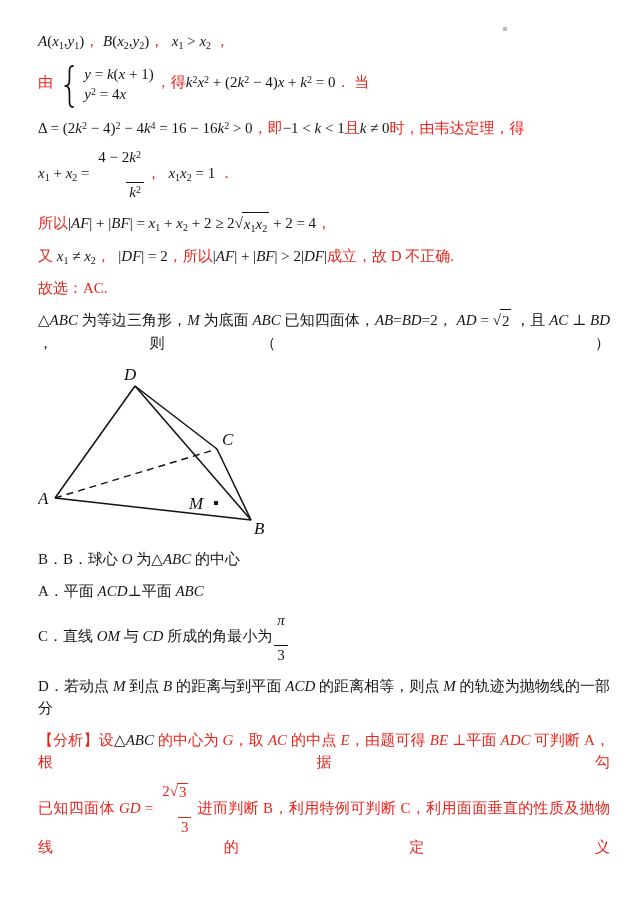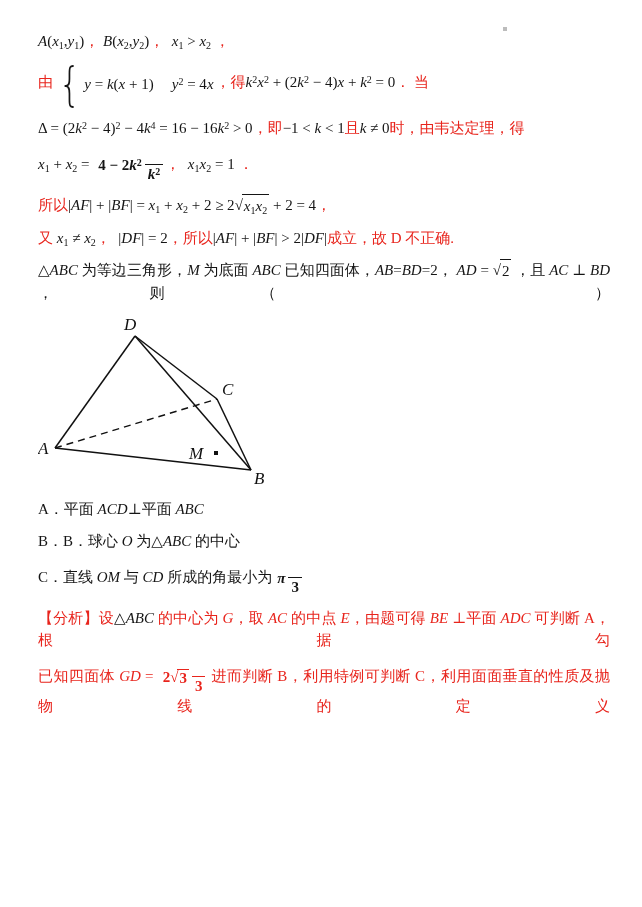--- a/index.html
+++ b/index.html
@@ -9,33 +9,33 @@
        padding:30px 32px 0 38px;font-size:15px;}
   .ln{margin:0 0 10px;line-height:22px;white-space:pre-wrap;}
   .ln.tall{margin:3px 0 11px;}
   .ln.just{white-space:normal;text-align:justify;text-align-last:justify;}
   .red{color:var(--red,#e8241c);}
   .it{font-style:italic;}
   sub,sup{font-size:10px;line-height:0;font-style:normal;}
   sub{vertical-align:-0.28em;}
   sup{vertical-align:0.45em;}
   
-  .frac{display:inline-flex;flex-direction:row;align-items:center;
-        vertical-align:middle;padding:0 2px;line-height:17px;font-weight:bold;}
+  .frac{display:inline-flex;flex-direction:column;align-items:flex-end;
+        vertical-align:middle;padding:0 2px;line-height:17px;}
   .frac .fn{padding:0 3px 1px;}
   .frac .fd{border-top:1.2px solid currentColor;padding:1px 3px 0;margin-top:15px;}
   
   .sqrt{display:inline-flex;align-items:flex-start;white-space:nowrap;}
   .sqrt .rsign{margin-right:-1px;}
   .sqrt .rad{border-top:1.2px solid currentColor;padding:0 2px;}
   
   .cases{display:inline-flex;align-items:center;vertical-align:middle;margin:0 2px;}
   .cases .brace{font-family:"DejaVu Sans",sans-serif;font-weight:100;
         font-size:46px;line-height:44px;display:inline-block;transform:scaleX(.75);}
-  .cases .rows{display:inline-flex;gap:18px;}
+  .cases .rows{display:inline-flex;flex-direction:column;gap:1px;}
   .cases .crow{line-height:19px;}
   
   .fig{display:block;margin:2px 0 6px 0;}
   .fig text{font-size:17px;font-style:italic;fill:#111;
             font-family:"Liberation Serif","DejaVu Serif",serif;}
   .artifact{position:absolute;left:503px;top:27px;width:4px;height:4px;}
 </style>
 </head>
 <body>
 
@@ -43,20 +43,21 @@
   <div id="lines-top">
       <div class="ln"><span class="it">A</span><span>(</span><span class="it">x</span><sub>1</sub><span>,</span><span class="it">y</span><sub>1</sub><span>)</span><span class="red">，</span><span> </span><span class="it">B</span><span>(</span><span class="it">x</span><sub>2</sub><span>,</span><span class="it">y</span><sub>2</sub><span>)</span><span class="red">，</span><span>  </span><span class="it">x</span><sub>1</sub><span> &gt; </span><span class="it">x</span><sub>2</sub><span class="red"> ，</span></div>
       <div class="ln tall"><span class="red">由</span><span class="cases"><span class="brace">{</span><span class="rows"><span class="crow"><span class="it">y</span><span> = </span><span class="it">k</span><span>(</span><span class="it">x</span><span> + 1)</span></span><span class="crow"><span class="it">y</span><sup>2</sup><span> = 4</span><span class="it">x</span></span></span></span><span class="red">，</span><span class="red">得</span><span class="it">k</span><sup>2</sup><span class="it">x</span><sup>2</sup><span> + </span><span>(2</span><span class="it">k</span><sup>2</sup><span> − 4)</span><span class="it">x</span><span> + </span><span class="it">k</span><sup>2</sup><span> = 0</span><span class="red">．</span><span> </span><span class="red">当</span></div>
       <div class="ln"><span>Δ = (2</span><span class="it">k</span><sup>2</sup><span> − 4)</span><sup>2</sup><span> − 4</span><span class="it">k</span><sup>4</sup><span> = 16 − 16</span><span class="it">k</span><sup>2</sup><span> &gt; 0</span><span class="red">，</span><span class="red">即</span><span>−1 &lt; </span><span class="it">k</span><span> &lt; 1</span><span class="red">且</span><span class="it">k</span><span> ≠ 0</span><span class="red">时，由韦达定理，得</span></div>
       <div class="ln tall"><span class="it">x</span><sub>1</sub><span> + </span><span class="it">x</span><sub>2</sub><span> = </span><span class="frac"><span class="fn"><span>4 − 2</span><span class="it">k</span><sup>2</sup></span><span class="fd"><span class="it">k</span><sup>2</sup></span></span><span class="red">，</span><span>  </span><span class="it">x</span><sub>1</sub><span class="it">x</span><sub>2</sub><span> = 1</span><span class="red"> ．</span></div>
       <div class="ln"><span class="red">所以</span><span>|</span><span class="it">AF</span><span>| + |</span><span class="it">BF</span><span>| = </span><span class="it">x</span><sub>1</sub><span> + </span><span class="it">x</span><sub>2</sub><span> + 2 ≥ 2</span><span class="sqrt">
           <span class="rsign">√</span>
           <span class="rad"><span class="it">x</span><sub>1</sub><span class="it">x</span><sub>2</sub></span>
         </span><span> + 2 = 4</span><span class="red">，</span></div>
       <div class="ln"><span class="red">又 </span><span class="it">x</span><sub>1</sub><span> ≠ </span><span class="it">x</span><sub>2</sub><span class="red">，</span><span>  </span><span>|</span><span class="it">DF</span><span>| = 2</span><span class="red">，</span><span class="red">所以</span><span>|</span><span class="it">AF</span><span>| + |</span><span class="it">BF</span><span>| &gt; 2|</span><span class="it">DF</span><span>|</span><span class="red">成立，故 D 不正确.</span></div>
+      <div class="ln"><span class="red">故选：AC.</span></div>
       <div class="ln just"><span>△</span><span class="it">ABC</span><span> 为等边三角形，</span><span class="it">M</span><span> 为底面 </span><span class="it">ABC</span><span> 已知四面体，</span><span class="it">AB</span><span>=</span><span class="it">BD</span><span>=2， </span><span class="it">AD</span><span> = </span><span class="sqrt">
           <span class="rsign">√</span>
           <span class="rad"><span>2</span></span>
         </span><span> ，且 </span><span class="it">AC</span><span> ⊥ </span><span class="it">BD</span><span> ，则（　　）</span></div>
     </div>
 
   <svg class="fig" width="250" height="178" viewBox="0 0 250 178">
     <line x1="97" y1="22" x2="17" y2="134" stroke="#111" stroke-width="1.5"></line>
     <line x1="97" y1="22" x2="213" y2="156" stroke="#111" stroke-width="1.5"></line>
     <line x1="97" y1="22" x2="179" y2="85" stroke="#111" stroke-width="1.5"></line>
@@ -65,23 +66,24 @@
     <line x1="17" y1="134" x2="179" y2="85" stroke="#111" stroke-width="1.4" stroke-dasharray="7 5"></line>
     <text x="86" y="16">D</text>
     <text x="0" y="140">A</text>
     <text x="216" y="170">B</text>
     <text x="184" y="81">C</text>
     <text x="151" y="145">M</text>
     <rect x="176" y="137" width="4" height="4" fill="#111"></rect>
   </svg>
 
   <div id="lines-bottom">
+      <div class="ln"><span>B．B．球心 </span><span class="it">O</span><span> 为△</span><span class="it">ABC</span><span> 的中心</span></div>
       <div class="ln"><span>A．平面 </span><span class="it">ACD</span><span>⊥平面 </span><span class="it">ABC</span></div>
-      <div class="ln"><span>B．B．球心 </span><span class="it">O</span><span> 为△</span><span class="it">ABC</span><span> 的中心</span></div>
       <div class="ln tall"><span>C．直线 </span><span class="it">OM</span><span> 与 </span><span class="it">CD</span><span> 所成的角最小为</span><span class="frac"><span class="fn"><span class="it">π</span></span><span class="fd"><span>3</span></span></span></div>
+      <div class="ln just"><span>D．若动点 </span><span class="it">M</span><span> 到点 </span><span class="it">B</span><span> 的距离与到平面 </span><span class="it">ACD</span><span> 的距离相等，则点 </span><span class="it">M</span><span> 的轨迹为抛物线的一部分</span></div>
       <div class="ln just"><span class="red">【分析】设</span><span>△</span><span class="it">ABC</span><span class="red"> 的中心为 </span><span class="red it">G</span><span class="red">，取 </span><span class="red it">AC</span><span class="red"> 的中点 </span><span class="red it">E</span><span class="red">，由题可得 </span><span class="red it">BE</span><span class="red"> ⊥平面 </span><span class="red it">ADC</span><span class="red"> 可判断 A，根据勾</span></div>
       <div class="ln tall just"><span class="red">已知四面体 </span><span class="red it">GD</span><span class="red"> = </span><span class="frac red">
           <span class="fn"><span class="red">2</span><span class="sqrt red">
               <span class="rsign">√</span>
               <span class="rad"><span class="red">3</span></span>
             </span></span>
           <span class="fd"><span class="red">3</span></span>
         </span><span class="red"> 进而判断 B，利用特例可判断 C，利用面面垂直的性质及抛物线的定义</span></div>
     </div>
 

